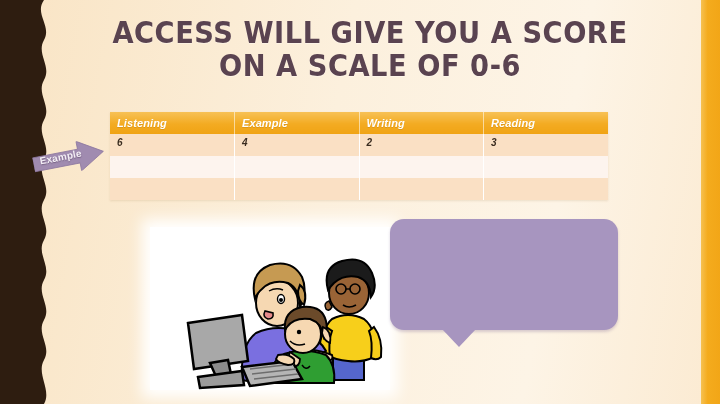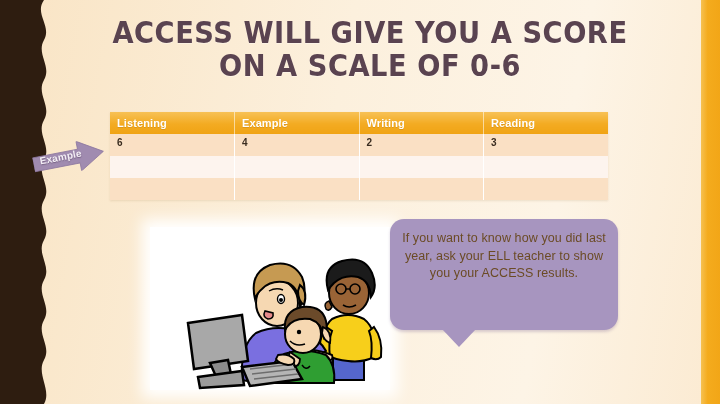--- a/index.html
+++ b/index.html
@@ -41,20 +41,21 @@
     transform-origin:center top;
     text-shadow:0 1px 0 rgba(255,255,255,.35);
     z-index:4;
   }
 
   
   .table-wrap{
     position:absolute;left:110px;top:112px;width:498px;
     z-index:4;
     box-shadow:0 1px 2px rgba(160,120,70,.18);
+    font-style:italic;
   }
   table{border-collapse:collapse;width:100%;table-layout:fixed;}
   thead th{
     background:linear-gradient(180deg,#f7c156 0%,#f3ab22 55%,#f0a314 100%);
     color:#ffffff;
     font-size:11px;
     font-weight:bold;
     text-align:left;
     padding:5px 0 5px 7px;
     height:11px;
@@ -249,17 +250,16 @@
         <line x1="100" y1="142" x2="144" y2="137" stroke="#6d6d6d" stroke-width="1.4"></line>
         <line x1="102" y1="147" x2="146" y2="142" stroke="#6d6d6d" stroke-width="1.4"></line>
         <line x1="104" y1="152" x2="148" y2="147" stroke="#6d6d6d" stroke-width="1.4"></line>
       </g>
 
       <path d="M128,128 Q138,126 144,132 Q146,138 138,138 Q128,136 126,132 Z" fill="#f6d8b2" stroke="#000" stroke-width="1.8"></path>
     </svg>
   </div>
 
   <div class="bubble">
-    <div class="txt">If you want to know how you did last year, ask your ELL teacher to show you your ACCESS results.</div>
     <div class="tail"></div>
   </div>
 
 </div>
 
 </body></html>

